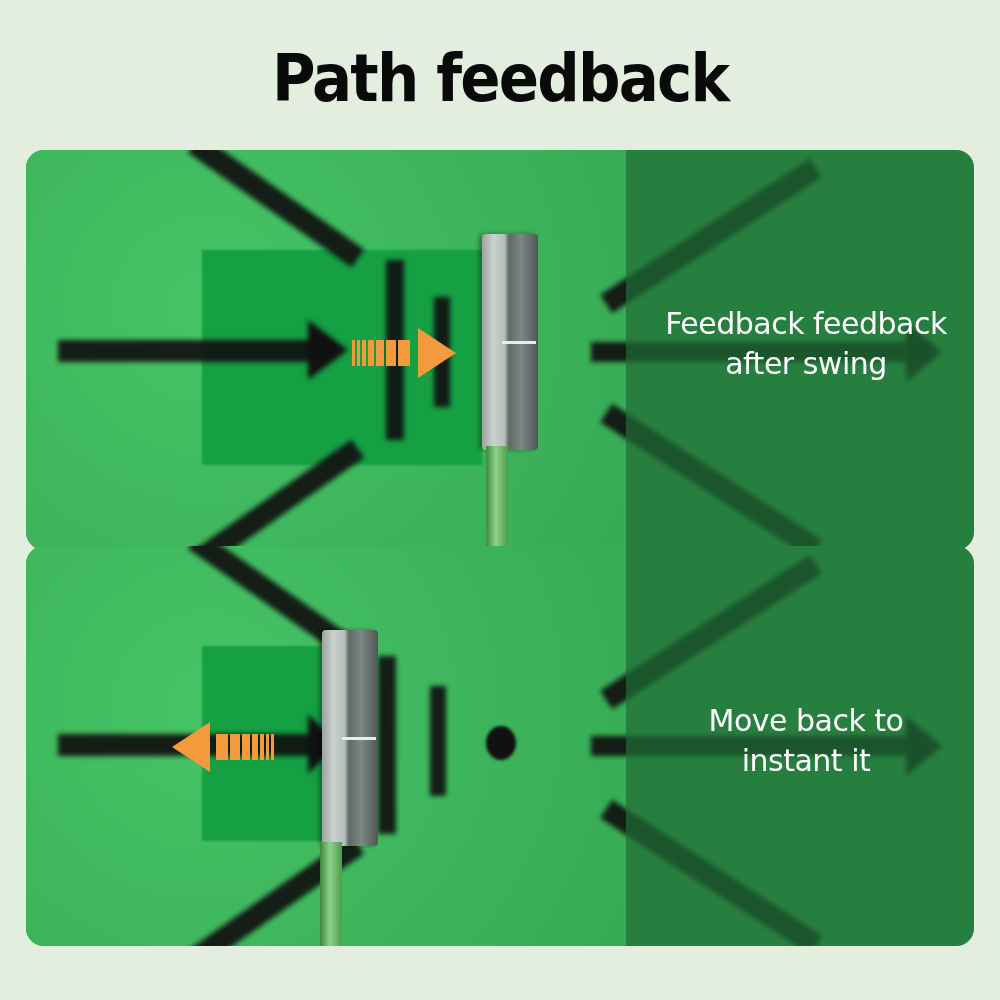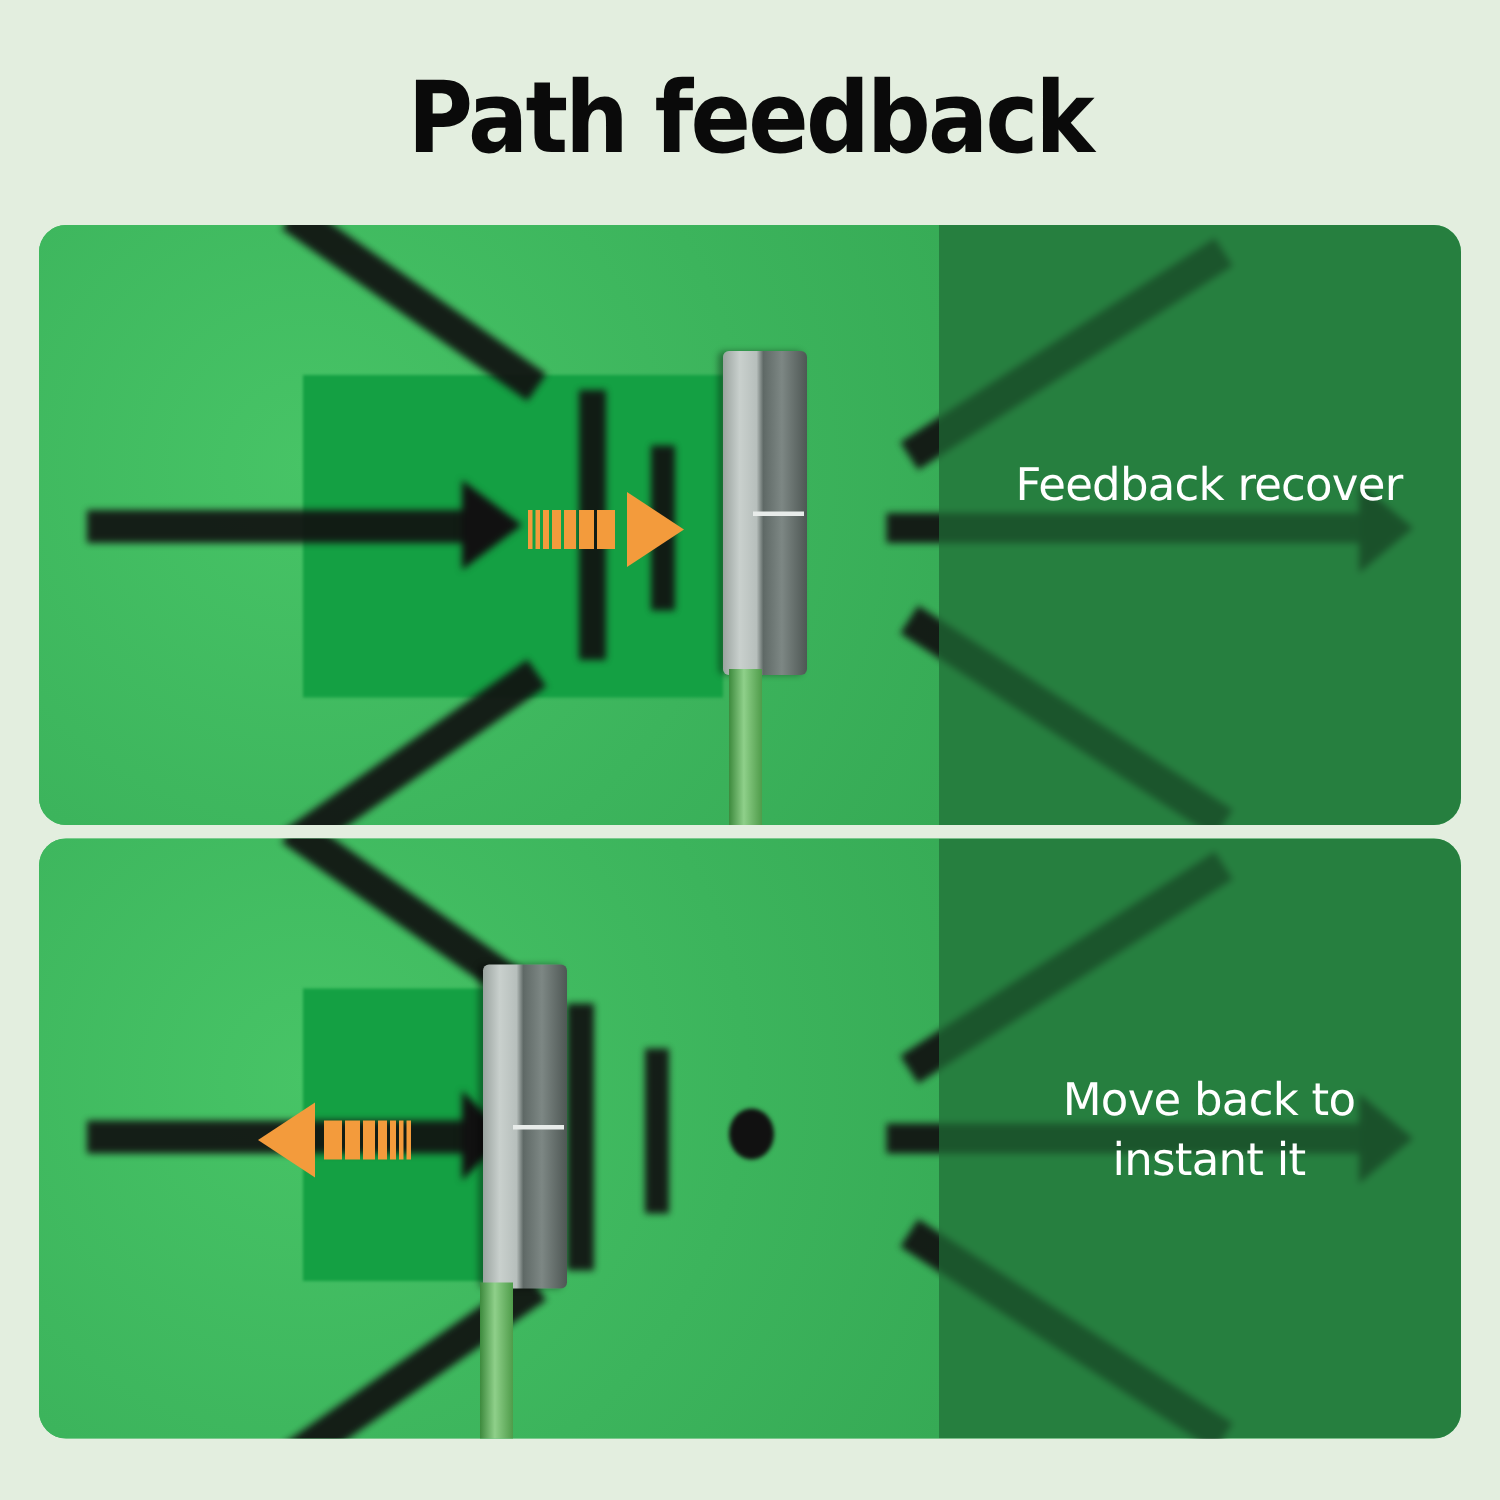--- a/index.html
+++ b/index.html
@@ -1,20 +1,20 @@
 <!DOCTYPE html>
 <html><head>
 <meta charset="utf-8">
 <style>
   html,body{margin:0;padding:0;}
   body{width:1000px;height:1000px;background:#e3eedf;position:relative;overflow:hidden;font-family:"DejaVu Sans","Liberation Sans",sans-serif;}
   .title{position:absolute;top:40px;left:0;width:1000px;text-align:center;font-size:66px;font-weight:bold;letter-spacing:-2px;color:#0a0a0a;font-family:"DejaVu Sans",sans-serif;transform:scaleX(0.9);}
   .panel{position:absolute;left:26px;width:948px;height:400px;border-radius:18px;overflow:hidden;background:#3cb45c;}
   .panel1{top:150px;}
-  .panel2{top:559px;}
+  .panel2{top:546px;}
   .mat-light{position:absolute;left:0;top:0;width:600px;height:100%;background:radial-gradient(circle at 30% 40%,#47c466 0%,#3cb45c 60%,#36aa55 100%);}
   .mat-dark{position:absolute;left:600px;top:0;width:348px;height:100%;background:#1e6b34;}
   .dark-square{position:absolute;background:#14a043;filter:blur(1px);}
   .stripe{position:absolute;background:#111;filter:blur(2.5px);opacity:.92;}
   .arrowhead{position:absolute;width:0;height:0;filter:blur(2.5px);}
   .dot{position:absolute;width:30px;height:34px;border-radius:50%;background:#111;filter:blur(1.5px);}
   .putter{position:absolute;}
   .putter .head{position:absolute;left:0;top:0;width:56px;height:216px;border-radius:4px;background:linear-gradient(90deg,#9aa39f 0%,#c9d0cd 20%,#b7bfbc 40%,#5f6966 48%,#7d8784 70%,#4e5754 100%);box-shadow:-3px 0 4px rgba(0,0,0,.35);}
   .putter .line{position:absolute;left:20px;top:107px;width:34px;height:3px;background:#e8ecea;}
   .putter .shaft{position:absolute;width:22px;background:linear-gradient(90deg,#3d8a3d,#8fd08a 45%,#4f9c4a);}
@@ -59,21 +59,22 @@
   </div>
 
   <div class="stripe" style="left:560px;top:75px;width:250px;height:22px;transform:rotate(-33deg);"></div>
   <div class="stripe" style="left:560px;top:320px;width:250px;height:22px;transform:rotate(33deg);"></div>
   <div class="stripe" style="left:565px;top:192px;width:330px;height:20px;"></div>
   <div class="arrowhead" style="left:880px;top:172px;border-top:30px solid transparent;border-bottom:30px solid transparent;border-left:36px solid #111;"></div>
 
   <div class="mat-dark" style="opacity:.72;"></div>
 
   <div class="caption" style="left:630px;top:154px;width:300px;">
-    <div>Feedback recover</div>
+    <div>Feedback feedback</div>
+    <div>after swing</div>
   </div>
 </div>
 
 <div class="panel panel2">
   <div class="mat-light"></div>
   <div class="dark-square" style="left:176px;top:100px;width:150px;height:195px;"></div>
 
   <div class="stripe" style="left:150px;top:40px;width:200px;height:22px;transform:rotate(35deg);"></div>
   <div class="stripe" style="left:150px;top:345px;width:200px;height:22px;transform:rotate(-35deg);"></div>
 

